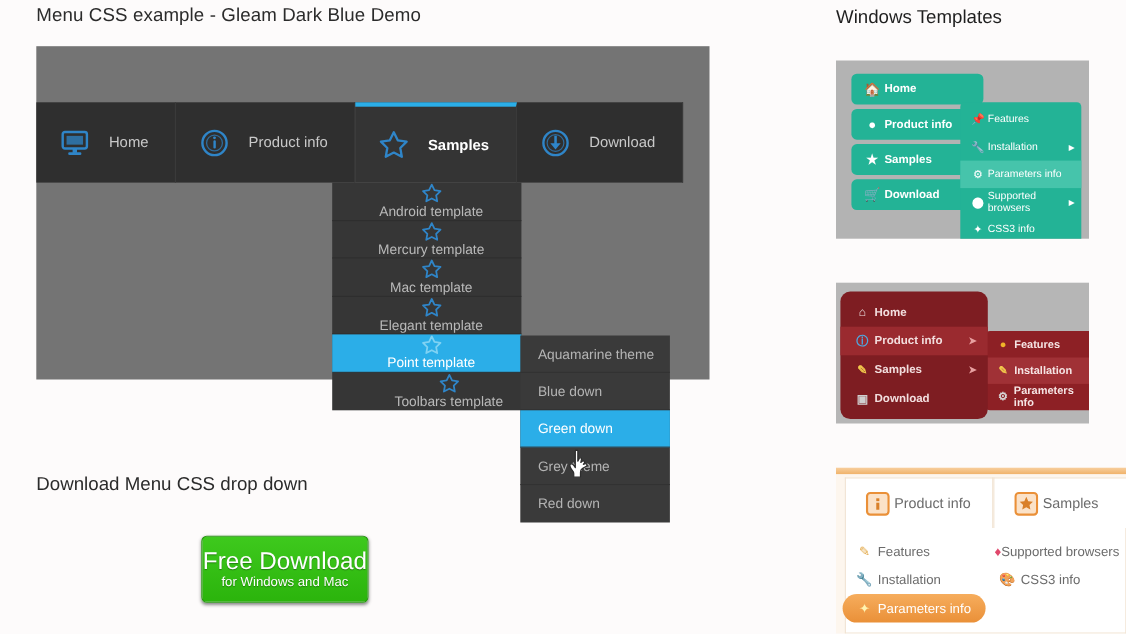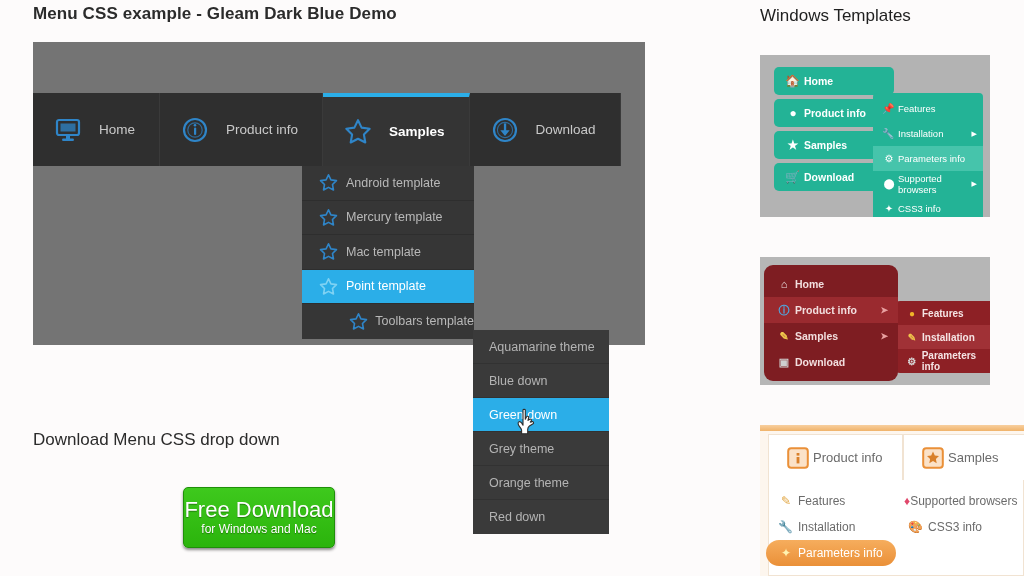--- a/index.html
+++ b/index.html
@@ -7,21 +7,21 @@
   body {
     width:1024px; height:576px; overflow:hidden;
     background:#fdfbfb;
     font-family:"Liberation Sans", sans-serif;
     position:relative;
   }
 
   
   #page-title {
     position:absolute; left:33px; top:4px;
-    font-size:17px; color:#2b2b2b; font-weight:700;
+    font-size:17px; color:#2b2b2b; font-weight:400;
     letter-spacing:.1px; white-space:nowrap;
   }
 
   #demo-stage {
     position:absolute; left:33px; top:42px;
     width:612px; height:303px;
     background:#747474;
   }
 
   
@@ -44,30 +44,30 @@
   .mb-item .mb-lbl { line-height:1; }
 
   
   #dropdown-1 {
     position:absolute; left:302px; top:166px;
     width:172px; background:#363636; z-index:6;
   }
   .dd-item {
     display:flex; align-items:center; height:34.5px;
     padding-left:8px; color:#b9b9b9; font-size:12.5px;
-    border-bottom:1px solid #2e2e2e; white-space:nowrap;
+    border-bottom:1px solid #2e2e2e; white-space:nowrap;flex-direction:column;
   }
   .dd-item:last-child { border-bottom:none;margin-left:32px; }
   .dd-item .dd-ico { width:36px; display:flex; justify-content:center; align-items:center; }
   .dd-item.hl { background:#2BAEE8; color:#ffffff; }
 
   
   #dropdown-2 {
     position:absolute; left:473px; top:305px;
-    width:136px; background:#3a3a3a; z-index:7;margin-top:25px;
+    width:136px; background:#3a3a3a; z-index:7;
   }
   .sub-item {
     display:flex; align-items:center; height:34px;
     padding-left:16px; color:#b4b4b4; font-size:12.5px;
     border-bottom:1px solid #323232; white-space:nowrap;
   }
   .sub-item:last-child { border-bottom:none; }
   .sub-item.hl { background:#2BAEE8; color:#ffffff; }
 
   
@@ -217,20 +217,28 @@
     <span>Mercury template</span>
   </div>
   <div class="dd-item">
     <span class="dd-ico">
       <svg class="ico-svg" width="19" height="19" viewBox="0 0 28 27">
           <path d="M14 2.2 L17.6 9.6 L25.7 10.8 L19.9 16.5 L21.3 24.5 L14 20.7 L6.7 24.5 L8.1 16.5 L2.3 10.8 L10.4 9.6 Z" fill="none" stroke="#2f85c8" stroke-width="2.4" stroke-linejoin="round"></path>
         </svg>
     </span>
     <span>Mac template</span>
   </div>
+  <div class="dd-item">
+    <span class="dd-ico">
+      <svg class="ico-svg" width="19" height="19" viewBox="0 0 28 27">
+          <path d="M14 2.2 L17.6 9.6 L25.7 10.8 L19.9 16.5 L21.3 24.5 L14 20.7 L6.7 24.5 L8.1 16.5 L2.3 10.8 L10.4 9.6 Z" fill="none" stroke="#2f85c8" stroke-width="2.4" stroke-linejoin="round"></path>
+        </svg>
+    </span>
+    <span>Elegant template</span>
+  </div>
   <div class="dd-item hl">
     <span class="dd-ico">
       <svg class="ico-svg" width="19" height="19" viewBox="0 0 28 27">
           <path d="M14 2.2 L17.6 9.6 L25.7 10.8 L19.9 16.5 L21.3 24.5 L14 20.7 L6.7 24.5 L8.1 16.5 L2.3 10.8 L10.4 9.6 Z" fill="none" stroke="#7fd2f3" stroke-width="2.4" stroke-linejoin="round"></path>
         </svg>
     </span>
     <span>Point template</span>
   </div>
   <div class="dd-item">
     <span class="dd-ico">
@@ -240,21 +248,20 @@
     </span>
     <span>Toolbars template</span>
   </div>
 </div>
 
 <div id="dropdown-2">
   <div class="sub-item">Aquamarine theme</div>
   <div class="sub-item">Blue down</div>
   <div class="sub-item hl">Green down</div>
   <div class="sub-item">Grey theme</div>
-  <div class="sub-item">Orange theme</div>
   <div class="sub-item">Red down</div>
 </div>
 
 <div id="cursor">
   <svg class="ico-svg" width="22" height="28" viewBox="0 0 22 28">
     <path d="M7 2 C7 1 9.3 1 9.3 2 L9.3 11.3 L10.6 8.7 C11 7.8 13 8.3 12.7 9.4
              L12 12.4 L13.6 11.2 C14.4 10.6 16 11.8 15.3 12.7 L14.3 14.1
              L16.2 13.6 C17.3 13.3 18.2 15.2 17.1 15.8 L13.4 18
              C12.2 18.8 11.7 20.2 11.7 21.6 L11.7 25.8 L5.6 25.8 L5.6 22.4
              C5.6 20.8 4.4 19.8 3.4 18.4 C2.2 16.7 1.6 14.6 2.7 13.9

